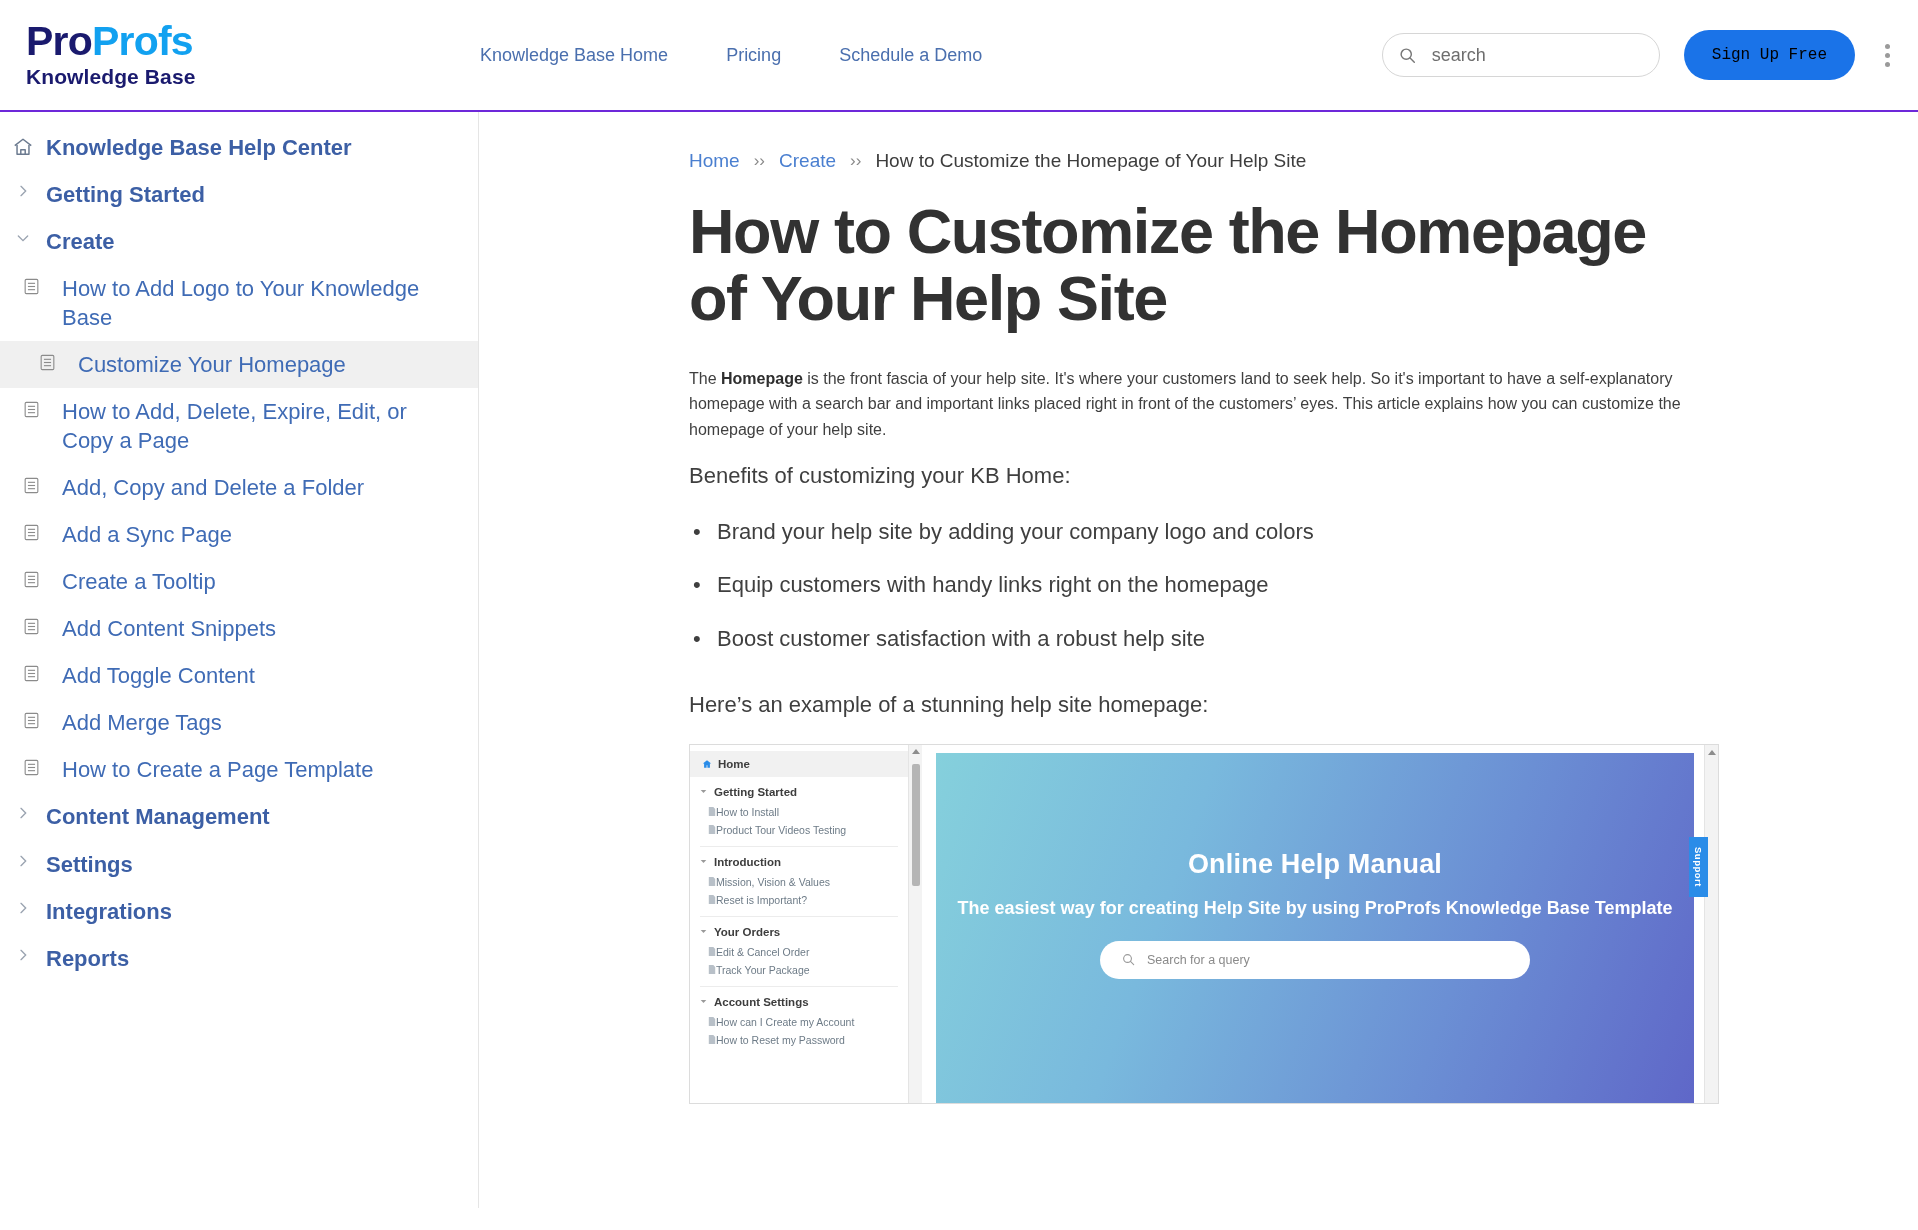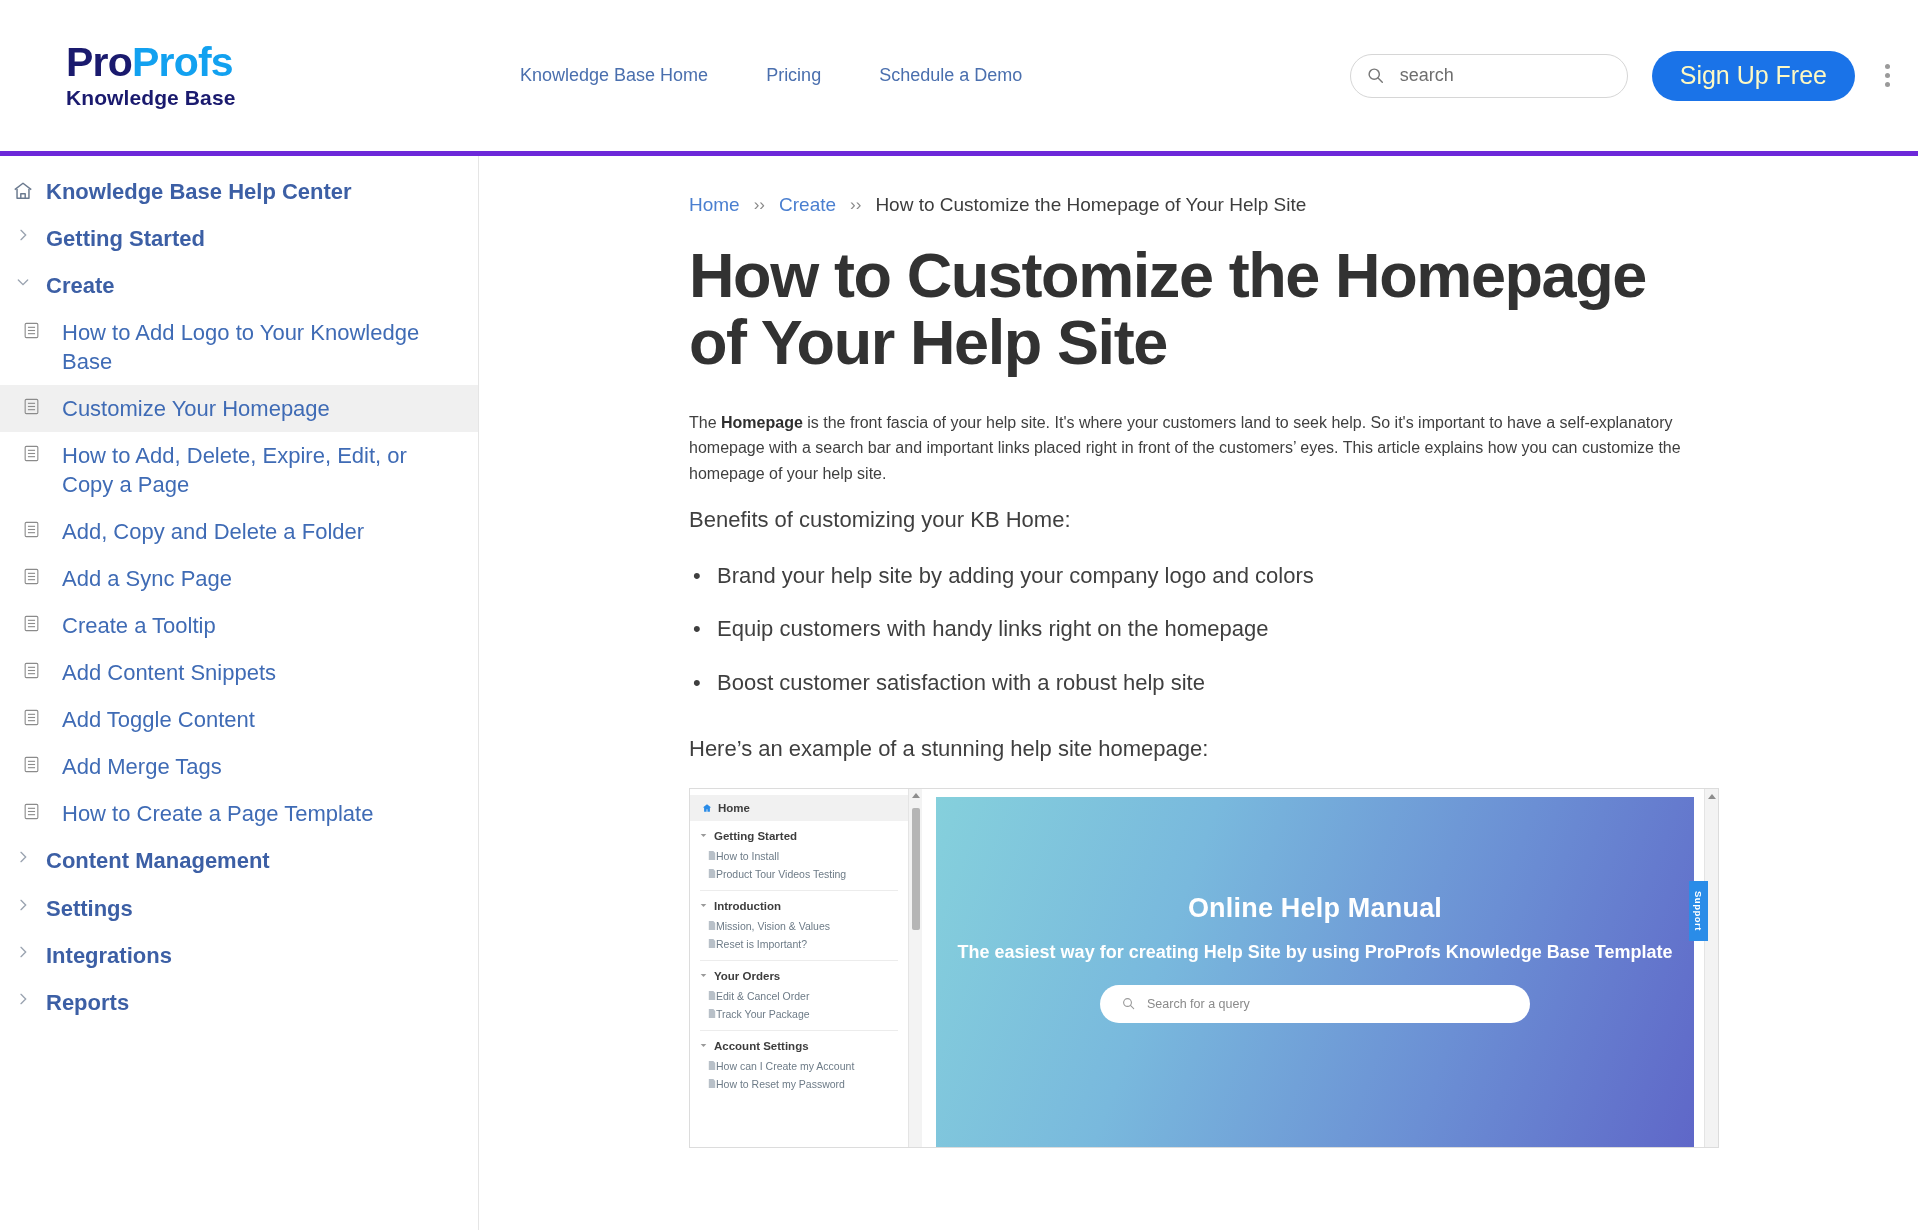--- a/index.html
+++ b/index.html
@@ -5,27 +5,26 @@
   * { box-sizing: border-box; margin: 0; padding: 0; }
   html, body {
     width: 1918px; height: 1230px;
     background: #ffffff;
     font-family: "Liberation Sans", sans-serif;
     overflow: hidden;
   }
 
   
   .site-header {
-    height: 156px;
+    height: 112px;
     display: flex;
     align-items: center;
     background: #ffffff;
-    border-bottom: 5px solid #6d28d9;
+    border-bottom: 2px solid #6d28d9;
     position: relative;
-    padding-left: 40px;
   }
   .logo-block {
     width: 400px;
     padding-left: 26px;
     display: flex;
     flex-direction: column;
     align-items: flex-start;
     justify-content: center;
   }
   .logo-main {
@@ -79,27 +78,27 @@
     outline: none;
     font-size: 18px;
     color: #555;
     font-family: "Liberation Sans", sans-serif;
     width: 100%;
     background: transparent;
   }
   .search-input::placeholder { color: #6e6e6e; }
   .signup-btn {
     background: #1a73e8;
-    color: #fef9c3;
+    color: #000000;
     border: none;
     border-radius: 30px;
     height: 50px;
     padding: 0 28px;
-    font-size: 25px;
-    font-family: Liberation Sans, sans-serif;
+    font-size: 16px;
+    font-family: Liberation Mono, monospace;
     cursor: pointer;
     white-space: nowrap;
   }
   .kebab {
     display: flex;
     flex-direction: column;
     gap: 4px;
     padding: 8px 6px;
     cursor: pointer;
   }
@@ -117,21 +116,21 @@
     overflow: hidden;
     background: #fff;
   }
   .side-row {
     display: flex;
     align-items: flex-start;
     padding: 9px 20px 9px 0;
     cursor: pointer;
     min-height: 44px;
   }
-  .side-row.selected { background: #f0f0f0; }
+  .side-row.selected { background: #f0f0f0; padding-left: 16px; }
   .side-gutter {
     width: 46px;
     flex: 0 0 46px;
     display: flex;
     justify-content: center;
     padding-top: 3px;
   }
   .side-gutter.indent { width: 62px; flex: 0 0 62px; }
   .side-label { font-size: 22px; line-height: 1.32; }
   .side-label.top   { color: #3c5fa5; font-weight: bold; }

